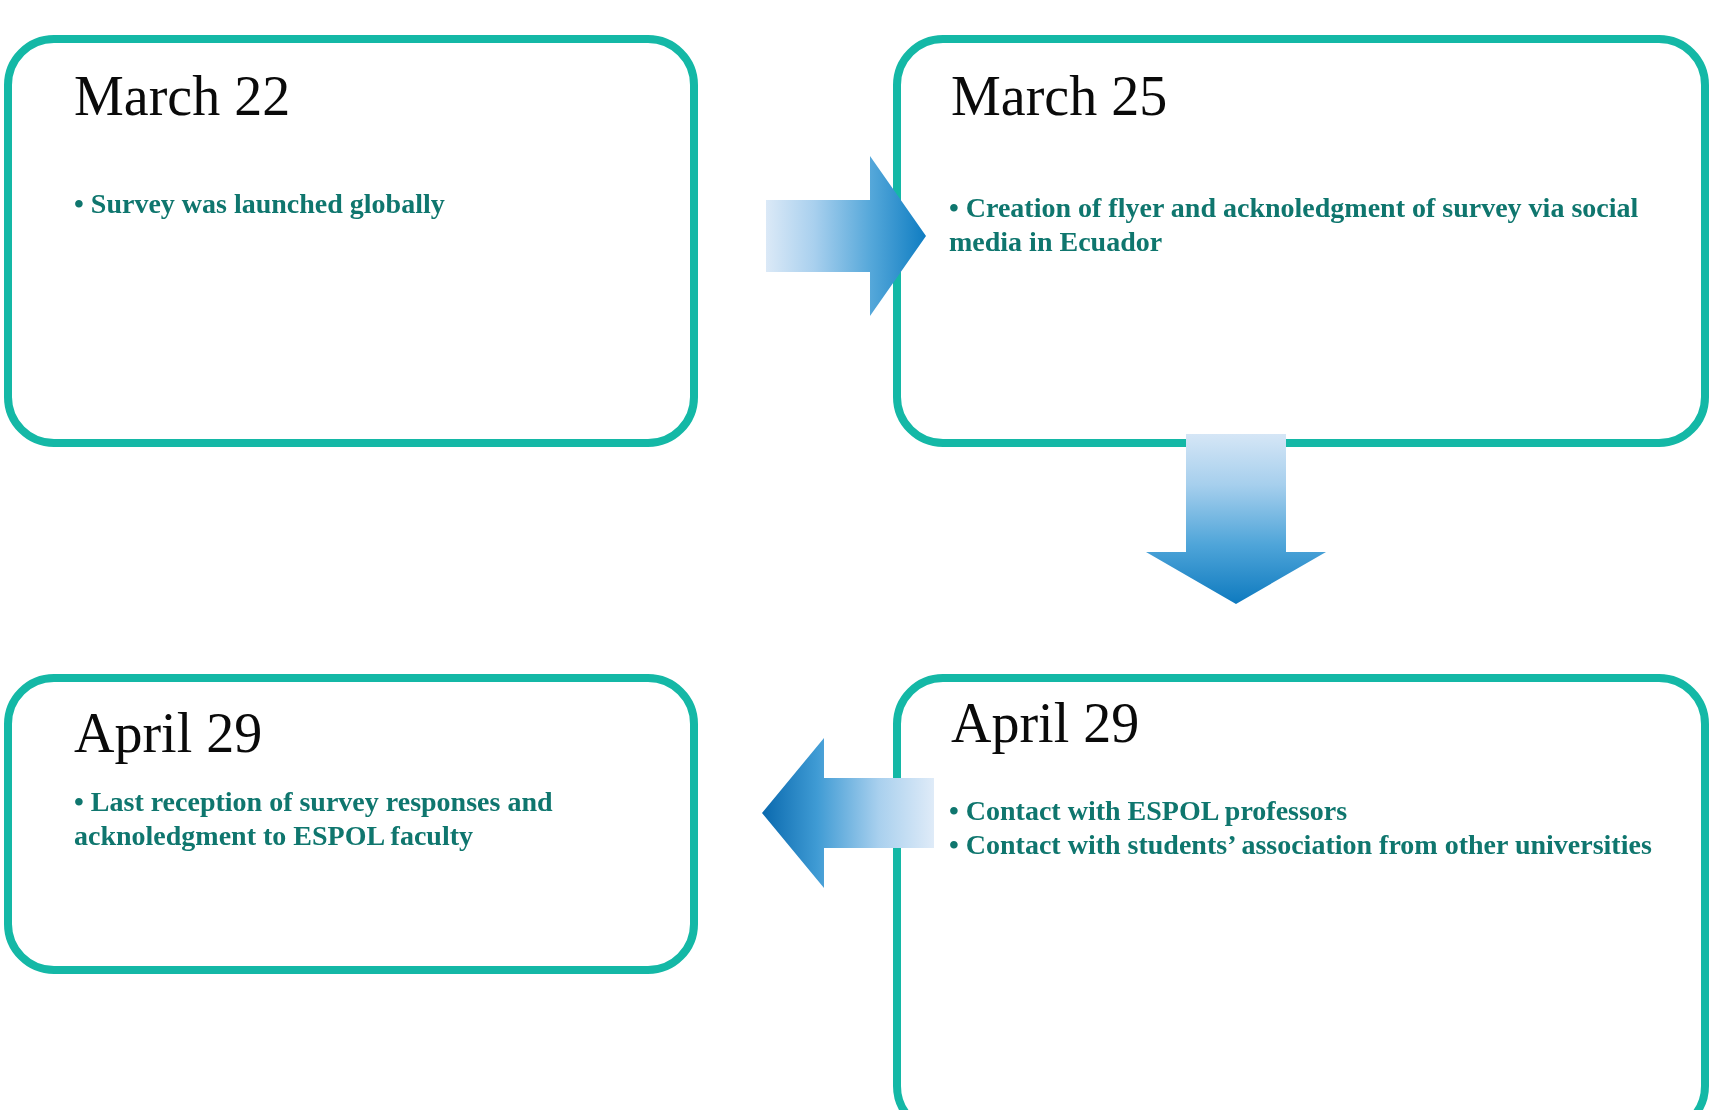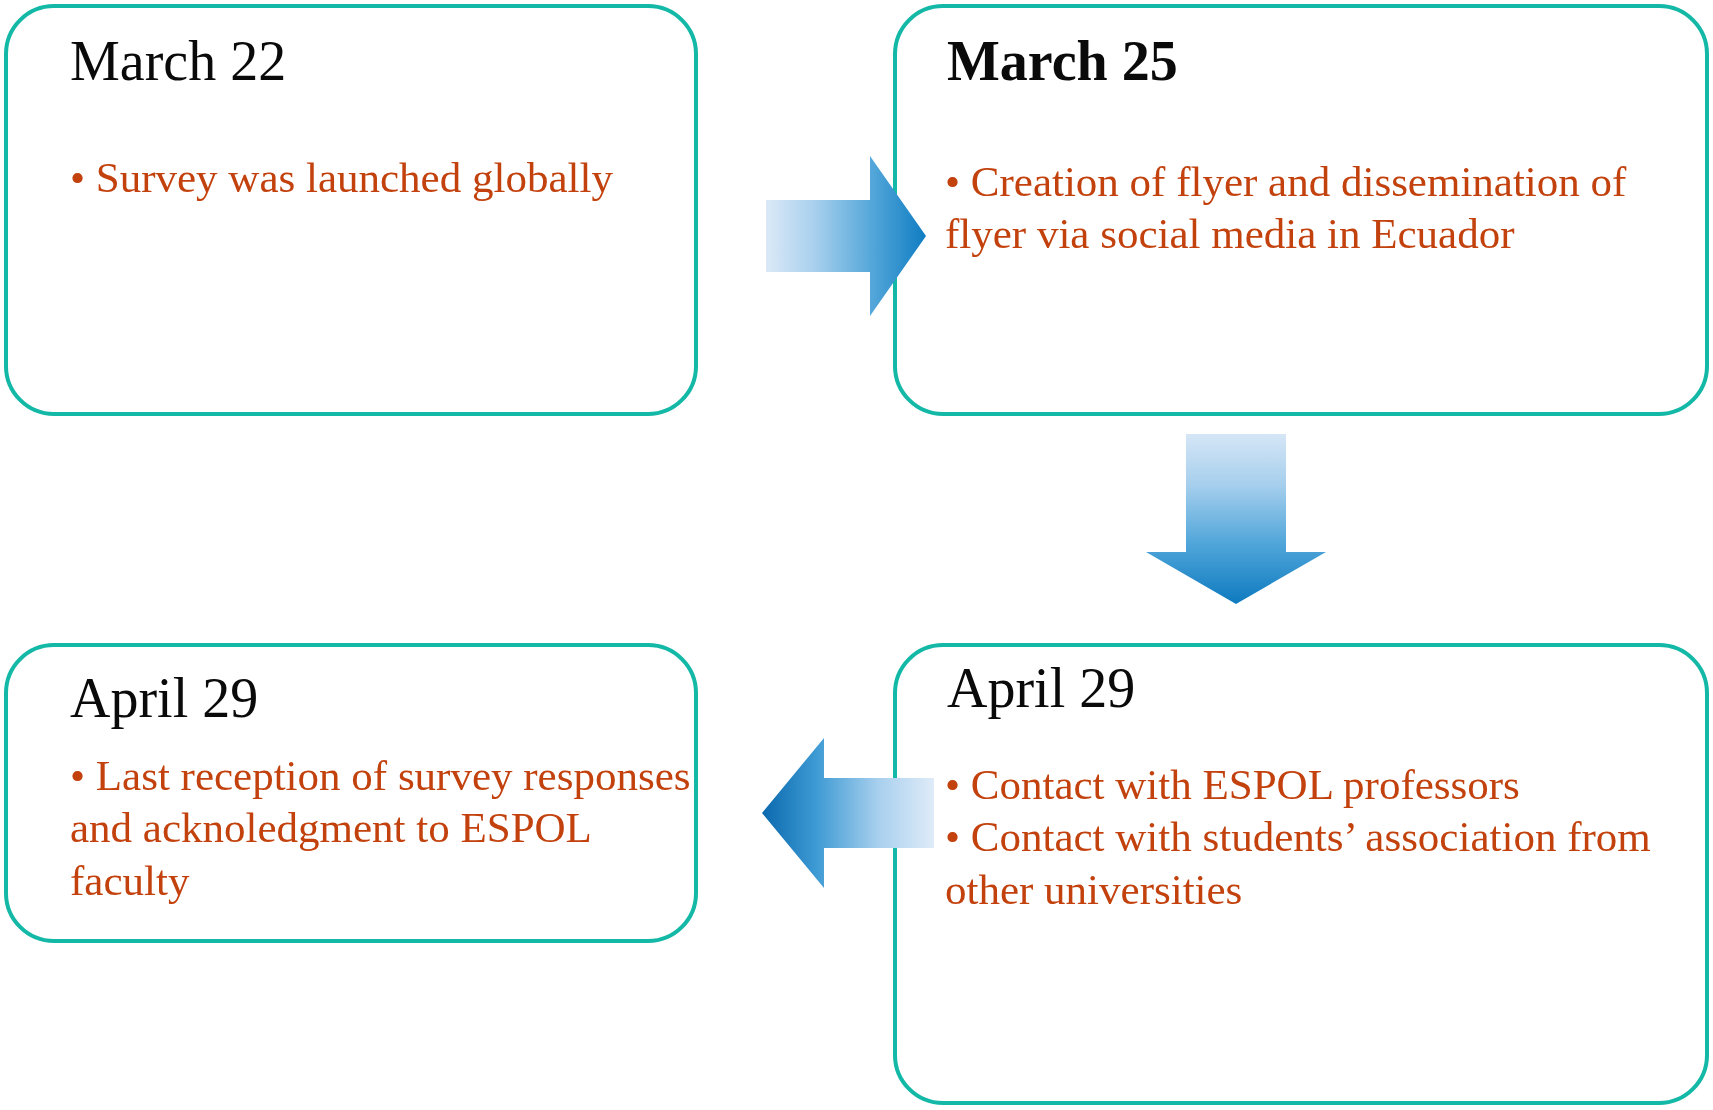--- a/index.html
+++ b/index.html
@@ -18,51 +18,53 @@
     width: 1713px;
     height: 1110px;
     background: #ffffff;
   }
 
   
   .node {
     position: absolute;
     box-sizing: border-box;
     background: #ffffff;
-    border: 4px solid #14b8a6;
+    border: 8px solid #14b8a6;
     border-radius: 50px;
     overflow: hidden;
+    margin-top: 31px;
   }
   .node-title {
     position: absolute;
     font-size: 56px;
     line-height: 1.05;
     color: #0a0a0a;
     white-space: nowrap;
   }
   .node-body {
     position: absolute;
-    font-size: 43px;
+    font-size: 28px;
     line-height: 1.22;
-    color: #c2410c;
+    color: #0f766e;
+    font-weight: bold;
   }
   .bullet-line {
     display: block;
   }
 
   
   #node-march-22  { left: 4px;   top: 4px;    width: 694px; height: 412px; }
   #node-march-25  { left: 893px; top: 4px;    width: 816px; height: 412px; }
   #node-april-29  { left: 4px;   top: 643px;  width: 694px; height: 300px; }
   #node-march-29  { left: 893px; top: 643px;  width: 816px; height: 462px; }
 
   #node-march-22 .node-title { left: 62px;  top: 24px; }
   #node-march-22 .node-body  { left: 62px;  top: 144px; width: 600px; }
 
-  #node-march-25 .node-title { left: 50px;  top: 24px; font-weight: bold; }
+  #node-march-25 .node-title { left: 50px;  top: 24px; }
   #node-march-25 .node-body  { left: 48px;  top: 148px; width: 760px; }
 
   #node-april-29 .node-title { left: 62px;  top: 22px; }
   #node-april-29 .node-body  { left: 62px;  top: 103px; width: 632px; }
 
   #node-march-29 .node-title { left: 50px;  top: 12px; }
   #node-march-29 .node-body  { left: 48px;  top: 112px; width: 766px; }
 
   
   .arrow {
@@ -81,21 +83,21 @@
   <div class="node" id="node-march-22">
     <div class="node-title">March 22</div>
     <div class="node-body">
       <span class="bullet-line">• Survey was launched globally</span>
     </div>
   </div>
 
   <div class="node" id="node-march-25">
     <div class="node-title">March 25</div>
     <div class="node-body">
-      <span class="bullet-line">• Creation of flyer and dissemination of flyer via social media in Ecuador</span>
+      <span class="bullet-line">• Creation of flyer and acknoledgment of survey via social media in Ecuador</span>
     </div>
   </div>
 
   <div class="node" id="node-april-29">
     <div class="node-title">April 29</div>
     <div class="node-body">
       <span class="bullet-line">• Last reception of survey responses and acknoledgment to ESPOL faculty</span>
     </div>
   </div>
 

